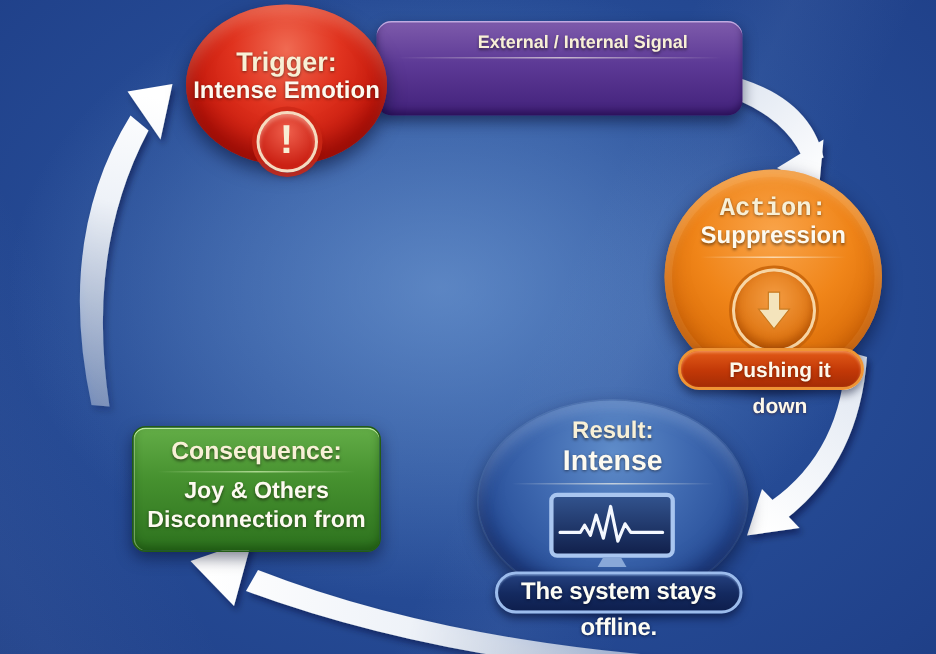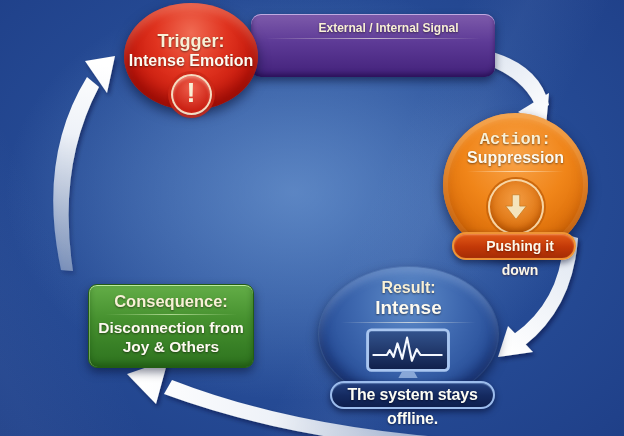--- a/index.html
+++ b/index.html
@@ -191,17 +191,17 @@
         <polyline points="10,28 24,28 27,23 31,30 35,16 40,32 45,10 50,34 55,22 59,28 81,28" fill="none" stroke="#f4f8ff" stroke-width="2.2" stroke-linejoin="round" stroke-linecap="round"></polyline>
         <path d="M40 45 l12 0 4 7 -20 0 z" fill="#89a8d8"></path>
       </svg>
     </div>
   </div>
   <div class="pill pill-blue">The system stays offline.</div>
 
   <div class="box box-green">
     <div class="t-head">Consequence:</div>
     <div class="divider"></div>
+    <div class="t-body">Joy &amp; Others</div>
     <div class="t-body">Disconnection from</div>
-    <div class="t-body">Joy &amp; Others</div>
   </div>
 
 </div>
 
 </body></html>

